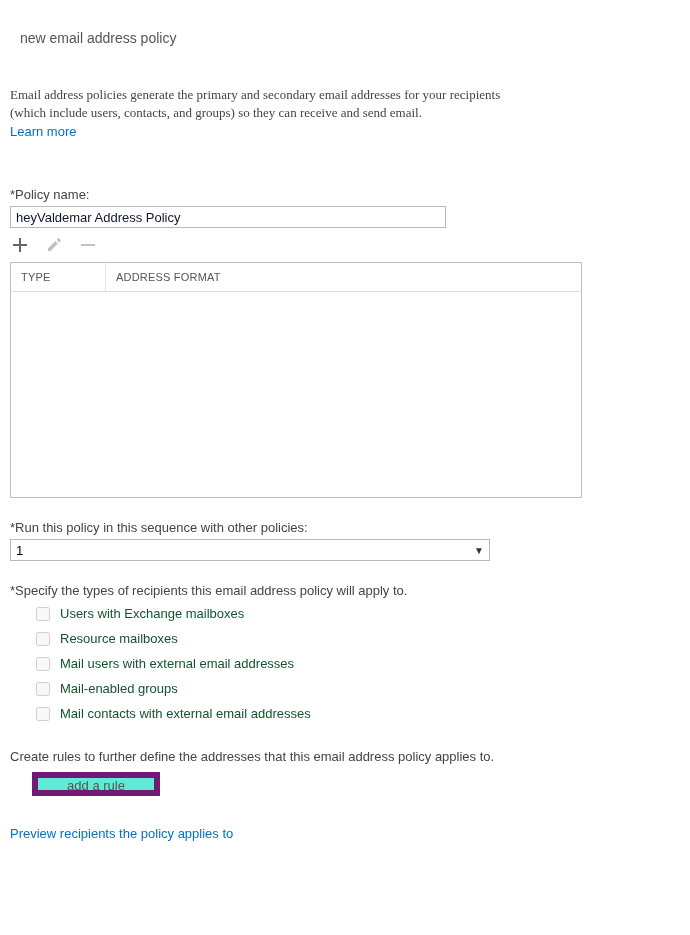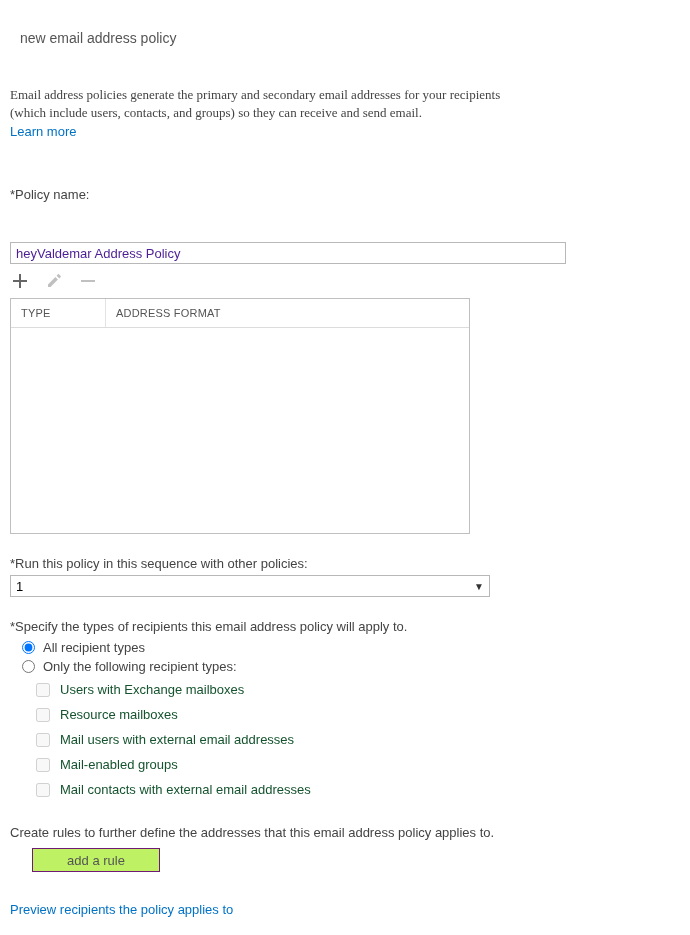--- a/index.html
+++ b/index.html
@@ -39,28 +39,27 @@
     }
     .field-label {
       color: #444;
       margin-top: 22px;
       margin-bottom: 4px;
     }
     .field-label.first {
       margin-top: 24px;
     }
     input.text-input {
-      width: 556px;
+      width: 436px;
       height: 22px;
       border: 1px solid #b8b8b8;
       padding: 2px 5px;
       font-size: 13px;
       font-family: inherit;
-      color: #4c1d95;
-      margin-top: 36px;
+      color: #0f172a;
     }
     .toolbar {
       display: flex;
       gap: 14px;
       margin-top: 8px;
       margin-bottom: 6px;
       align-items: center;
     }
     .toolbar-btn {
       width: 20px;
@@ -73,21 +72,21 @@
     }
     .toolbar-btn.disabled {
       color: #c0c0c0;
       cursor: default;
     }
     .toolbar-btn svg {
       width: 16px;
       height: 16px;
     }
     .grid {
-      width: 460px;
+      width: 572px;
       border: 1px solid #bfbfbf;
     }
     .grid-header {
       display: flex;
       border-bottom: 1px solid #dcdcdc;
       background: #fff;
     }
     .grid-header .col {
       padding: 8px 10px;
       font-size: 11px;
@@ -170,22 +169,22 @@
     }
     .create-rules {
       margin-top: 28px;
       color: #444;
     }
     .add-rule-btn {
       margin-top: 8px;
       margin-left: 22px;
       width: 128px;
       height: 24px;
-      border: 1px solid #701a75;
-      background: #bef264;
+      border: 6px solid #701a75;
+      background: #5eead4;
       color: #555;
       font-family: inherit;
       font-size: 13px;
       cursor: pointer;
     }
     .preview-link {
       display: inline-block;
       margin-top: 30px;
       color: #0072c6;
       cursor: pointer;
@@ -240,30 +239,20 @@
   <div class="field-label">*Run this policy in this sequence with other policies:</div>
   <div class="select-wrapper">
     <select class="sequence">
       <option>1</option>
     </select>
     <span class="select-arrow">▼</span>
   </div>
 
   <div class="specify-label">*Specify the types of recipients this email address policy will apply to.</div>
 
-  <div class="radio-group">
-    <div class="radio-row">
-      <input type="radio" name="recip" checked="" style="">
-      <label>All recipient types</label>
-    </div>
-    <div class="radio-row">
-      <input type="radio" name="recip" style="">
-      <label>Only the following recipient types:</label>
-    </div>
-  </div>
 
   <div class="checkbox-group">
     <div class="checkbox-row disabled">
       <input type="checkbox" disabled="" style="">
       <label>Users with Exchange mailboxes</label>
     </div>
     <div class="checkbox-row disabled">
       <input type="checkbox" disabled="" style="">
       <label>Resource mailboxes</label>
     </div>

